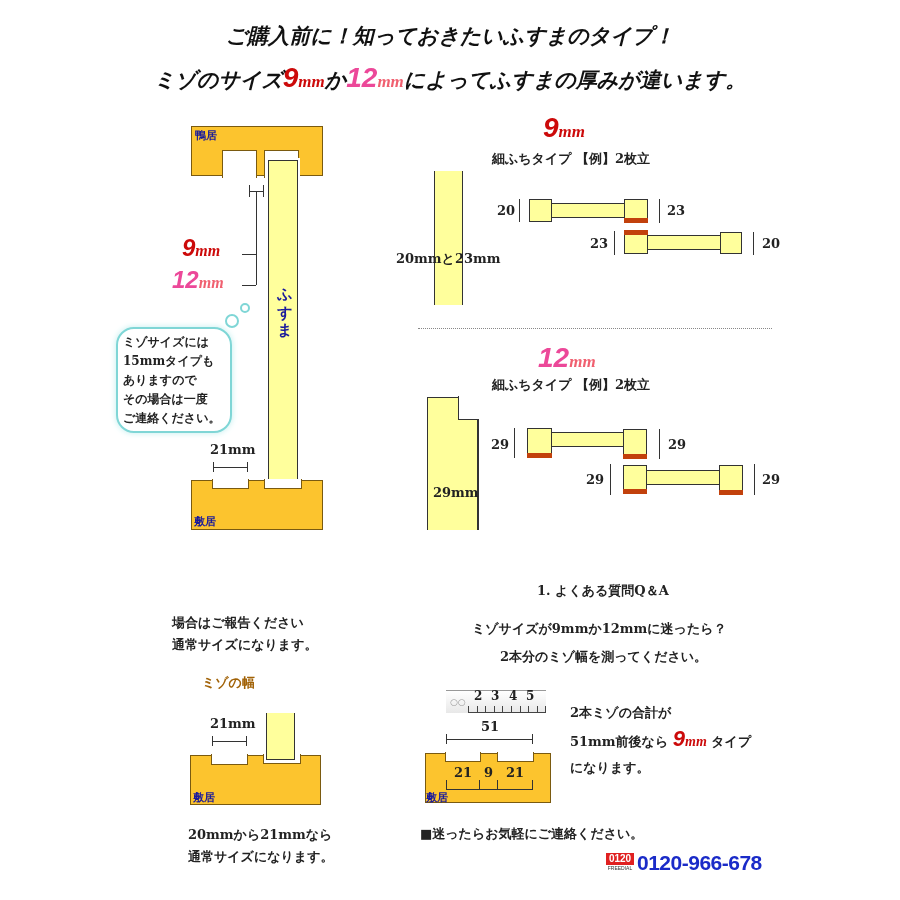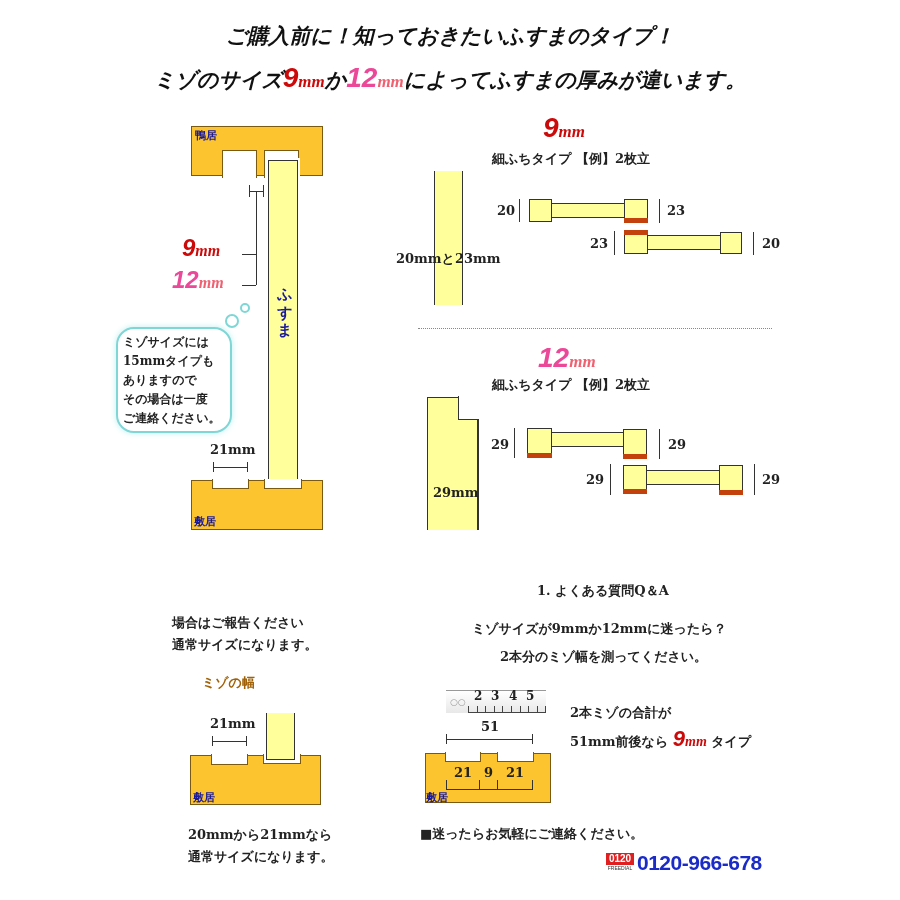--- a/index.html
+++ b/index.html
@@ -200,20 +200,21 @@
   <div class="vline" style="left:532px;top:780px;height:10px;"></div>
   <div class="abs lbl-blue" style="left:426px;top:790px;">敷居</div>
 
   <div class="abs txt" style="left:570px;top:700px;line-height:26px;">
     <div>2本ミゾの合計が</div>
     <div>
       <span>51mm前後なら</span>
       <span class="big9" style="font-size:22px;">9</span><span class="mm9" style="font-size:14px;">mm</span>
       <span>タイプ</span>
     </div>
+    <div>になります。</div>
   </div>
 
   <div class="abs txt" style="left:420px;top:823px;">■迷ったらお気軽にご連絡ください。</div>
 
   <div class="abs" style="left:606px;top:853px;width:28px;height:20px;">
     <div style="background:#e02020;color:#fff;font-size:10px;font-weight:bold;text-align:center;line-height:12px;font-family:'Liberation Sans',sans-serif;">0120</div>
     <div style="font-size:5px;color:#333;text-align:center;font-family:'Liberation Sans',sans-serif;">FREEDIAL</div>
   </div>
   <div class="abs phone" style="left:637px;top:851px;">0120-966-678</div>
 </div>

